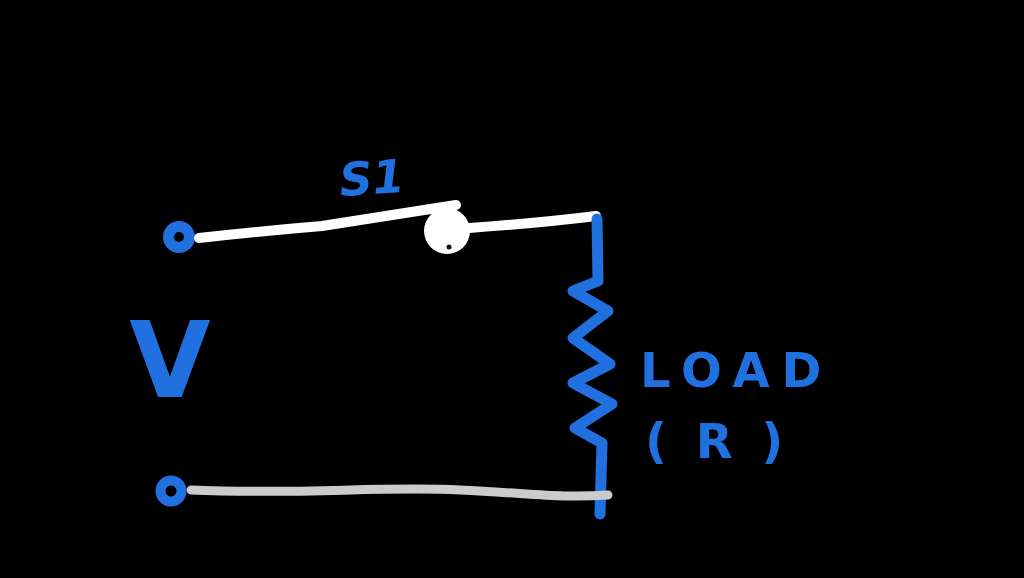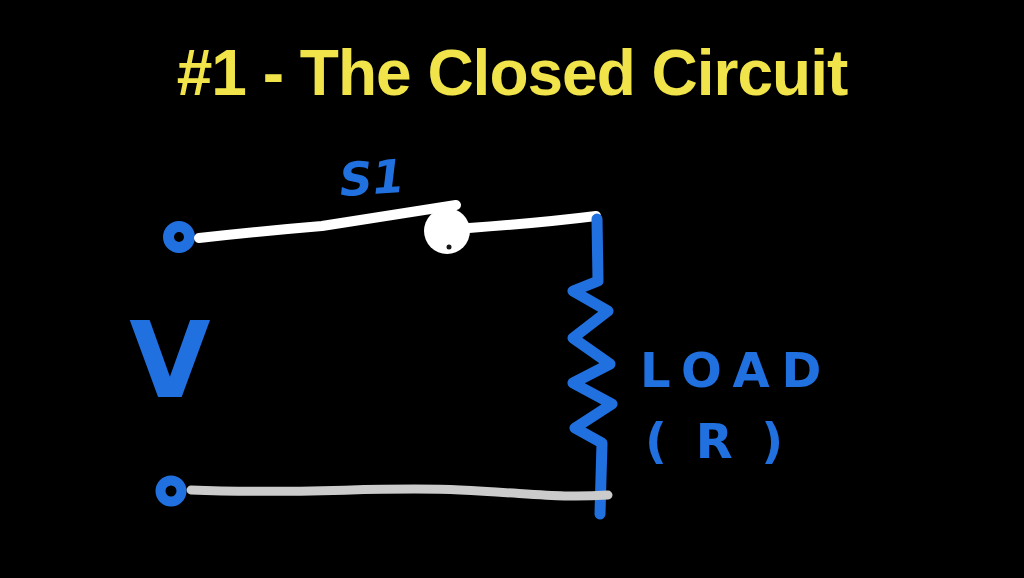--- a/index.html
+++ b/index.html
@@ -58,21 +58,20 @@
     fill: var(--ink-blue, #2170e0);
     font-family: "DejaVu Sans", sans-serif;
     font-weight: bold;
   }
 </style>
 </head>
 <body>
 
 <div class="stage">
 
-  <div class="title">#1 - The Closed Circuit</div>
 
   <svg class="circuit-svg" viewBox="0 0 1024 578">
 
     <circle cx="179" cy="237" r="10.5" stroke-width="11" class="stroke-blue"></circle>
 
     <path d="M199,238 Q262,231 322,226 L456,205" stroke-width="10" class="stroke-white"></path>
 
     <circle cx="447" cy="231" r="23" class="fill-white" stroke="none"></circle>
     <circle cx="449" cy="247" r="2.5" fill="#141414" stroke="none"></circle>
 

